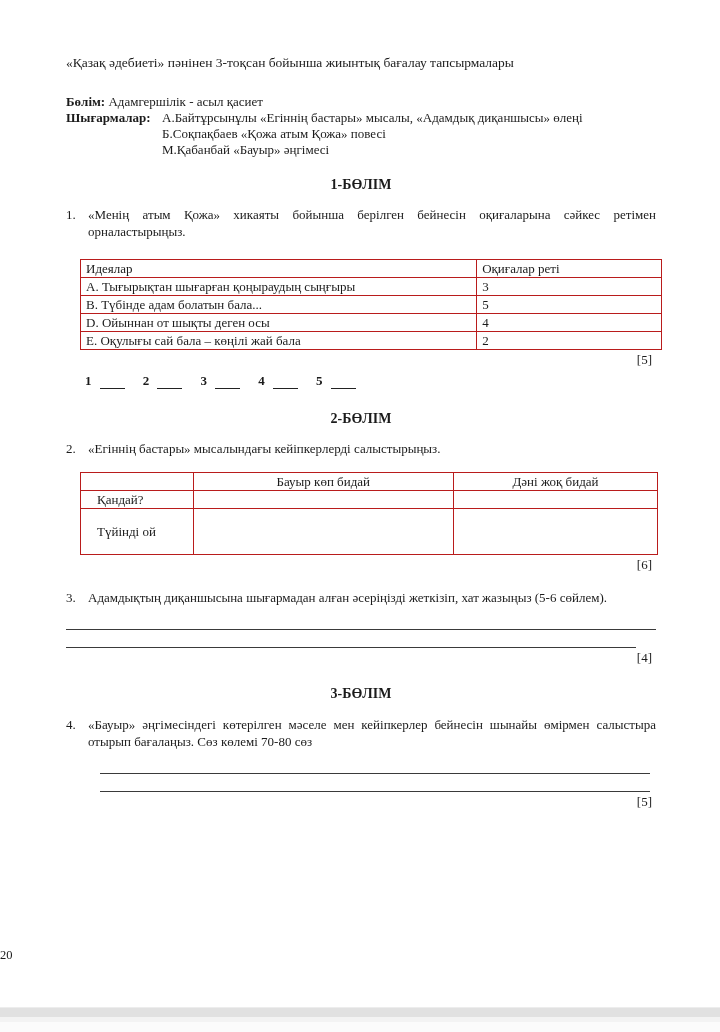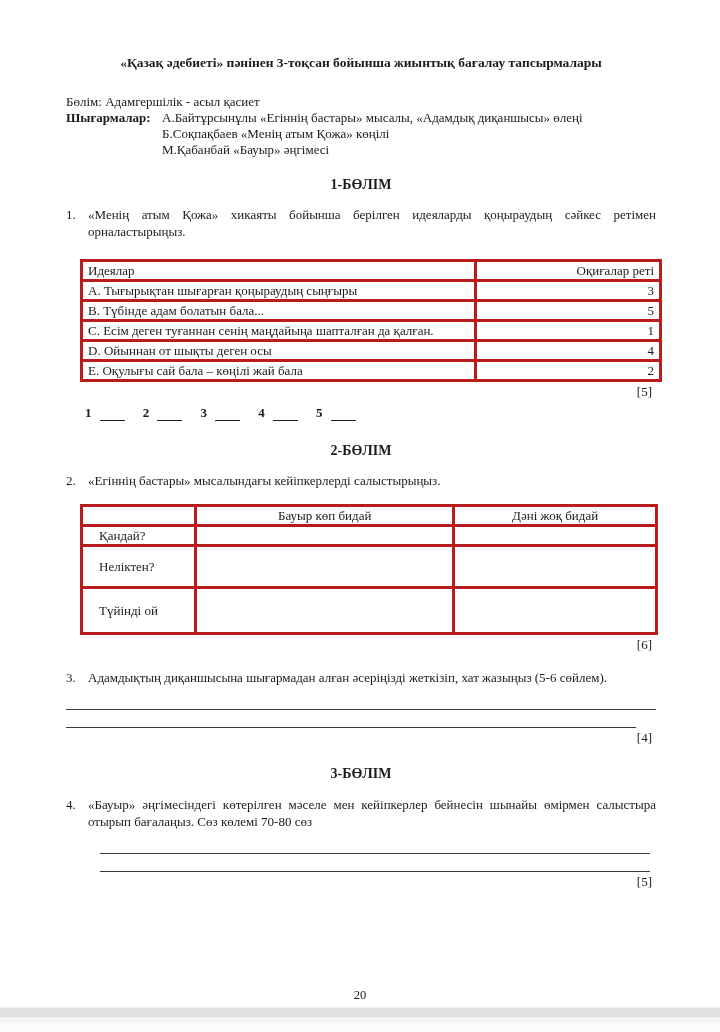--- a/index.html
+++ b/index.html
@@ -3,54 +3,54 @@
 <meta charset="utf-8">
 <style>
   html,body{margin:0;padding:0;}
   body{
     width:720px;height:1032px;background:#ffffff;
     font-family:"Liberation Serif","DejaVu Serif",serif;
     color:#1b1b1b;font-size:13px;
   }
   .sheet{position:relative;width:720px;height:1032px;overflow:hidden;background:#fff;}
   .content{padding:55px 64px 0 66px;}
-  .bold{font-weight:normal;}
-  .title{text-align:center;font-weight:bold;font-size:13.5px;margin-bottom:23px;}
+  .bold{font-weight:bold;}
+  .title{font-weight:normal;font-size:13.5px;margin-bottom:23px;}
   .meta-line{line-height:16px;}
   .works-row{display:flex;line-height:16px;}
   .works-label{flex:none;width:96px;font-weight:bold;}
   .works-list{flex:1;}
   .section-heading{text-align:center;font-weight:bold;font-size:14px;margin-top:19px;}
   .question{display:flex;margin-top:14px;line-height:16.5px;}
   .q-num{flex:none;width:22px;}
   .q-text{flex:1;text-align:justify;}
   .q3{margin-top:18px;}
   .q4{margin-top:15px;}
   table{border-collapse:collapse;margin-left:14px;margin-top:19px;}
-  td,th{border:3px solid #b91c1c;font-weight:normal;font-size:13px;line-height:15px;padding:1px 5px;vertical-align:middle;}
+  td,th{border:1px solid #b91c1c;font-weight:normal;font-size:13px;line-height:15px;padding:1px 5px;vertical-align:middle;}
   .t1{width:582px;}
   .t1 .c1{width:396px;text-align:left;}
-  .t1 .c2{width:178px;text-align:right;}
+  .t1 .c2{width:178px;text-align:left;}
   .t1 th{text-align:center;}
   .t2{width:578px;margin-top:14px;}
   .t2 .rc{width:92px;text-align:left;padding-left:16px;}
   .t2 .h2{width:256px;text-align:center;}
   .t2 .h3{width:198px;text-align:center;}
   .t2 .r-short{height:16px;}
   .t2 .r-mid{height:42px;}
   .t2 .r-tall{height:46px;margin-top:40px;}
   .marks{text-align:right;line-height:14px;margin-top:3px;padding-right:4px;}
   .answer-row{margin-top:6px;margin-left:19px;font-weight:bold;height:17px;}
   .blank-group{display:inline-flex;align-items:flex-end;margin-right:15px;}
   .blank{display:inline-block;width:25px;border-bottom:1.6px solid #222;height:13px;margin-left:8px;}
   .wlines{margin-top:6px;}
   .wline{height:17px;border-bottom:1px solid #3a3a3a;}
   .wline.short{width:570px;}
   .wlines-indent{margin-left:34px;margin-right:6px;}
-  .page-number{position:absolute;top:988px;left:0;width:720px;text-align:center;font-size:12.5px;}
+  .page-number{position:absolute;top:948px;left:0;width:720px;text-align:left;font-size:12.5px;}
   .gap-band{position:absolute;left:0;width:720px;top:1007px;height:10px;background:#e1e1e1;border-top:1px solid #ededed;}
   .gap-fade{position:absolute;left:0;width:720px;top:1017px;height:5px;background:#f3f3f3;}
   .next-page{position:absolute;left:0;width:720px;top:1022px;height:10px;background:#fbfbfb;}
 </style>
 </head>
 <body>
 
 <div class="sheet">
   <div class="content">
 
@@ -58,50 +58,46 @@
 
     <div class="meta">
       <div class="meta-line">
         <span class="bold">Бөлім:</span>
         <span>Адамгершілік -  асыл қасиет</span>
       </div>
       <div class="works-row">
         <span class="works-label">Шығармалар:</span>
         <div class="works-list">
           <div>А.Байтұрсынұлы «Егіннің бастары» мысалы,  «Адамдық диқаншысы» өлеңі</div>
-          <div>Б.Соқпақбаев «Менің атым Қожа» көңілі</div>
+          <div>Б.Соқпақбаев «Қожа атым Қожа» повесі</div>
           <div>М.Қабанбай «Бауыр» әңгімесі</div>
         </div>
       </div>
     </div>
 
     <div class="section-heading">1-БӨЛІМ</div>
 
     <div class="question">
       <span class="q-num">1.</span>
-      <span class="q-text">«Менің атым Қожа» хикаяты бойынша берілген идеяларды қоңыраудың сәйкес ретімен орналастырыңыз.</span>
+      <span class="q-text">«Менің атым Қожа» хикаяты бойынша берілген бейнесін оқиғаларына сәйкес ретімен орналастырыңыз.</span>
     </div>
 
     <table class="t1">
       <tbody>
           <tr>
         <th class="c1">Идеялар</th>
         <th class="c2">Оқиғалар реті</th>
       </tr>
       <tr>
         <td class="c1">A. Тығырықтан шығарған қоңыраудың сыңғыры</td>
         <td class="c2">3</td>
       </tr>
       <tr>
         <td class="c1">B. Түбінде адам болатын бала...</td>
         <td class="c2">5</td>
-      </tr>
-      <tr>
-        <td class="c1">C. Есім деген туғаннан сенің маңдайыңа шапталған да қалған.</td>
-        <td class="c2">1</td>
       </tr>
       <tr>
         <td class="c1">D. Ойыннан от шықты деген осы</td>
         <td class="c2">4</td>
       </tr>
       <tr>
         <td class="c1">E. Оқулығы сай бала – көңілі жай бала</td>
         <td class="c2">2</td>
       </tr>
     </tbody>
@@ -144,25 +140,20 @@
           <tr>
         <td class="rc"></td>
         <td class="h2">Бауыр көп бидай</td>
         <td class="h3">Дәні жоқ бидай</td>
       </tr>
       <tr class="r-short">
         <td class="rc">Қандай?</td>
         <td class="h2"></td>
         <td class="h3"></td>
       </tr>
-      <tr class="r-mid">
-        <td class="rc">Неліктен?</td>
-        <td class="h2"></td>
-        <td class="h3"></td>
-      </tr>
       <tr class="r-tall">
         <td class="rc">Түйінді ой</td>
         <td class="h2"></td>
         <td class="h3"></td>
       </tr>
     </tbody>
       </table>
 
     <div class="marks">[6]</div>
 

